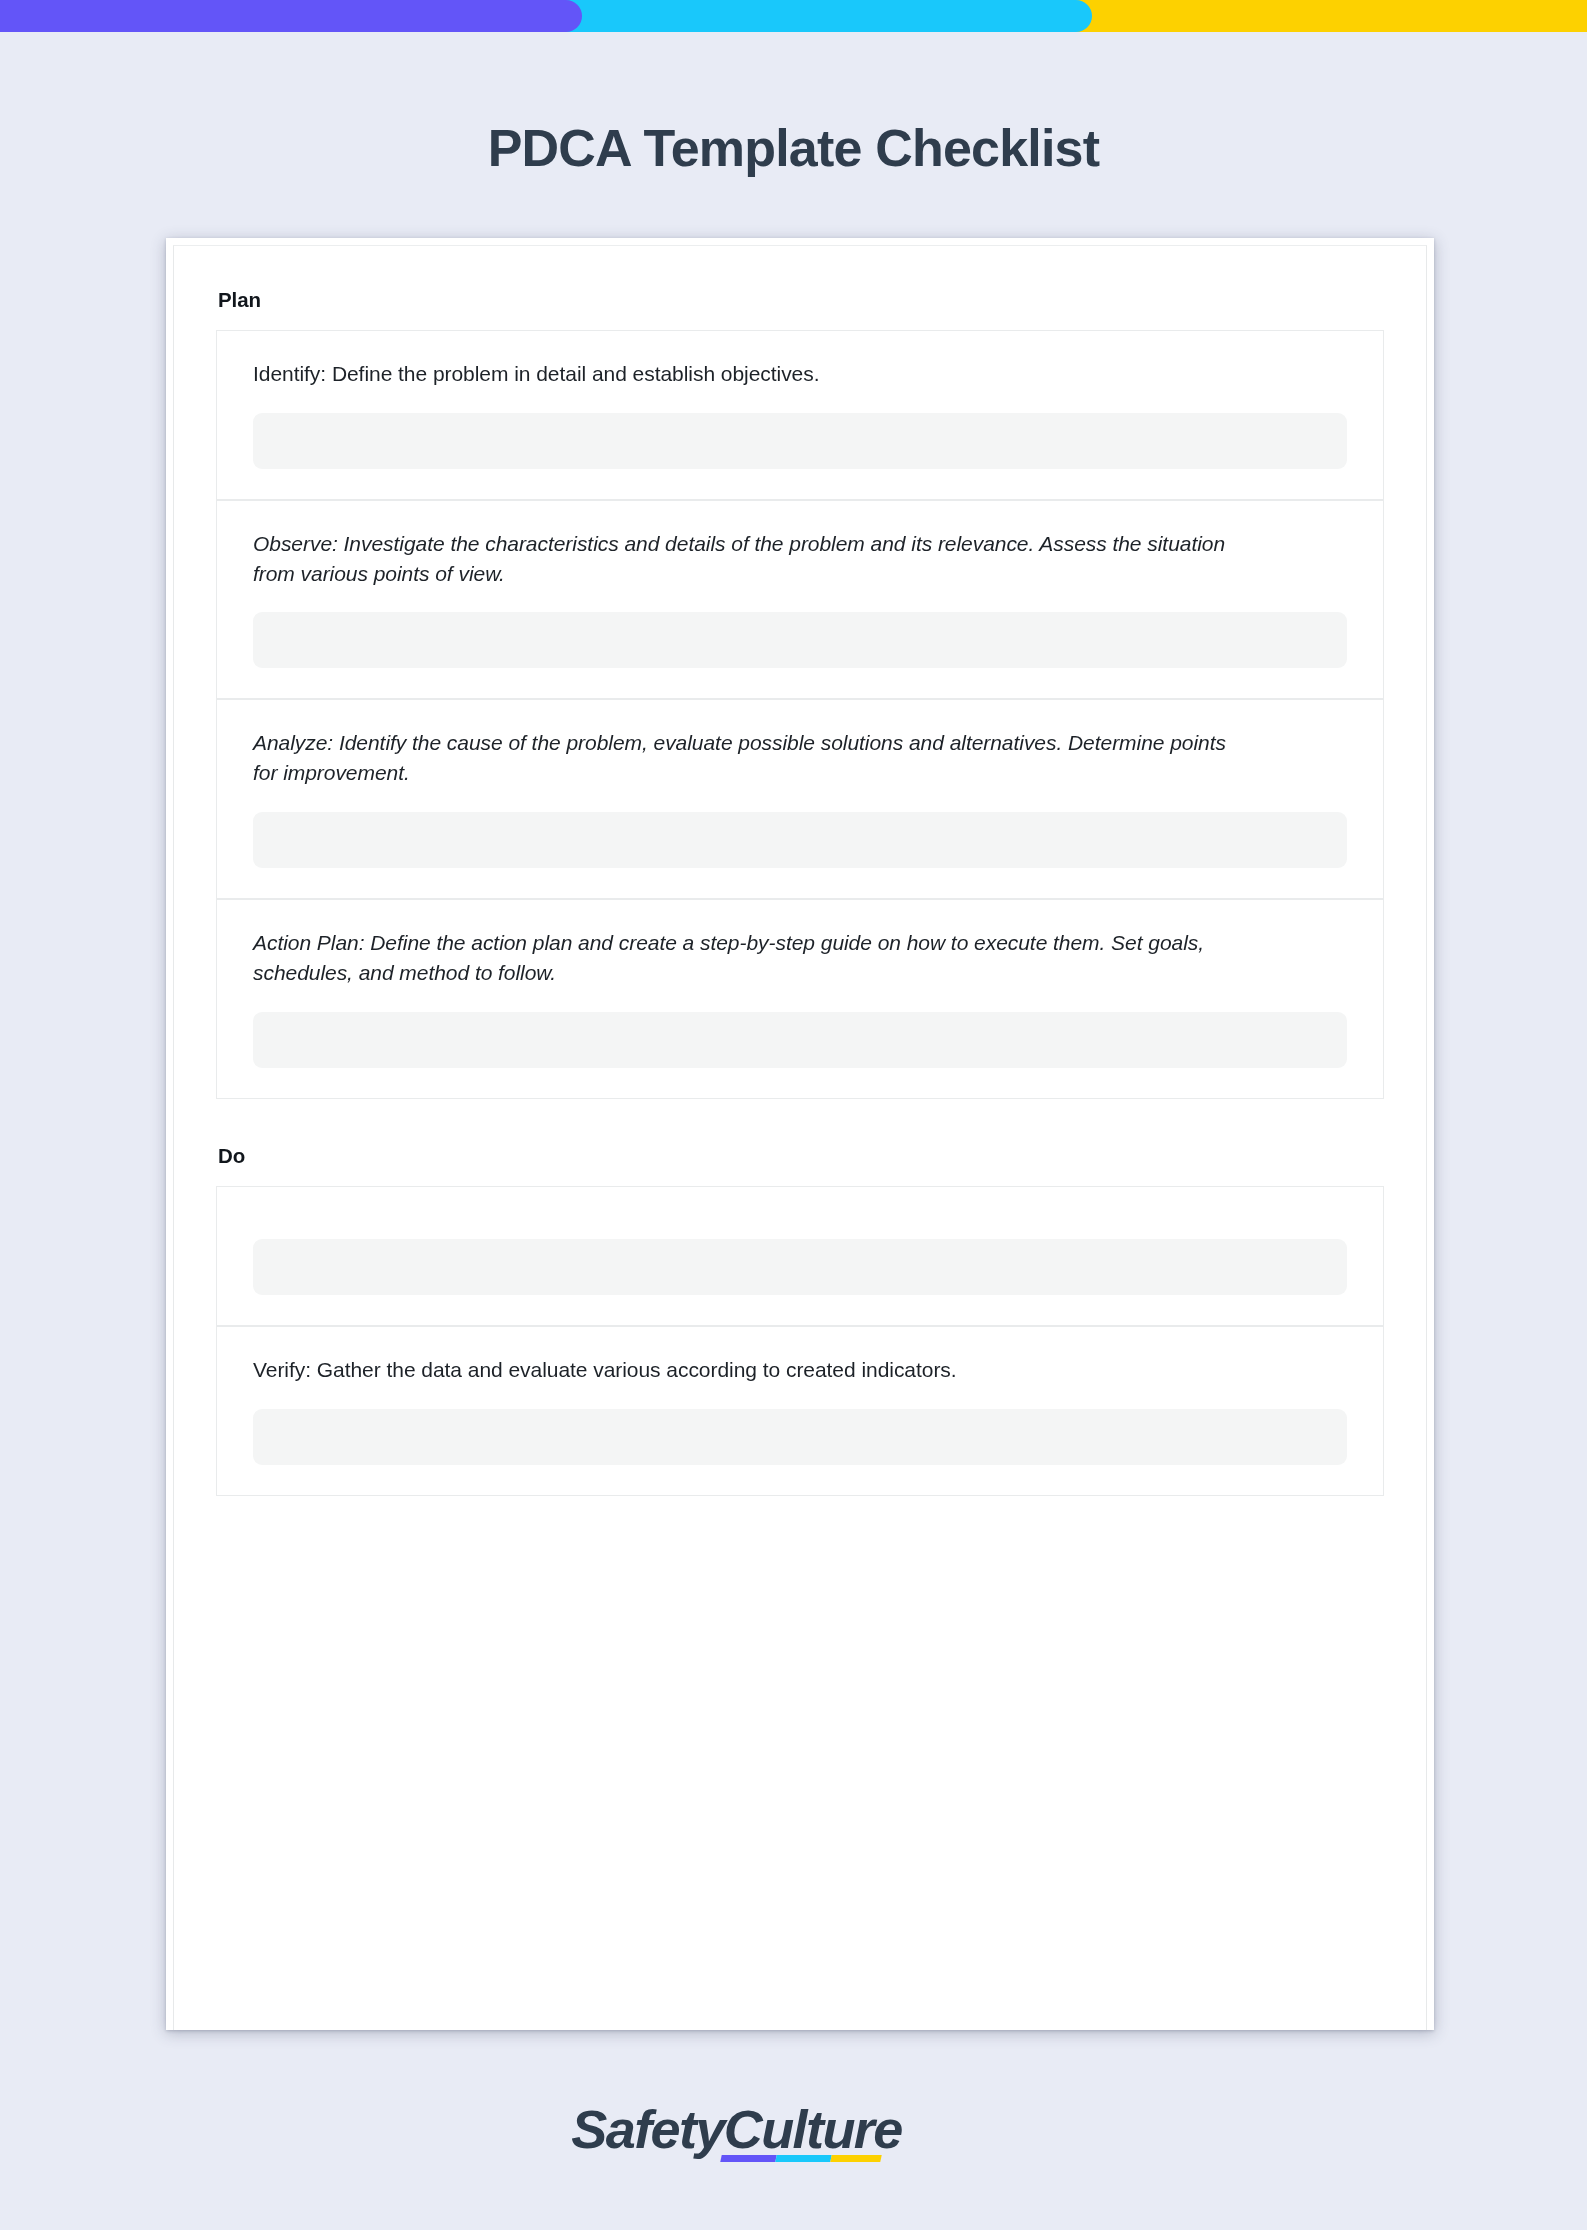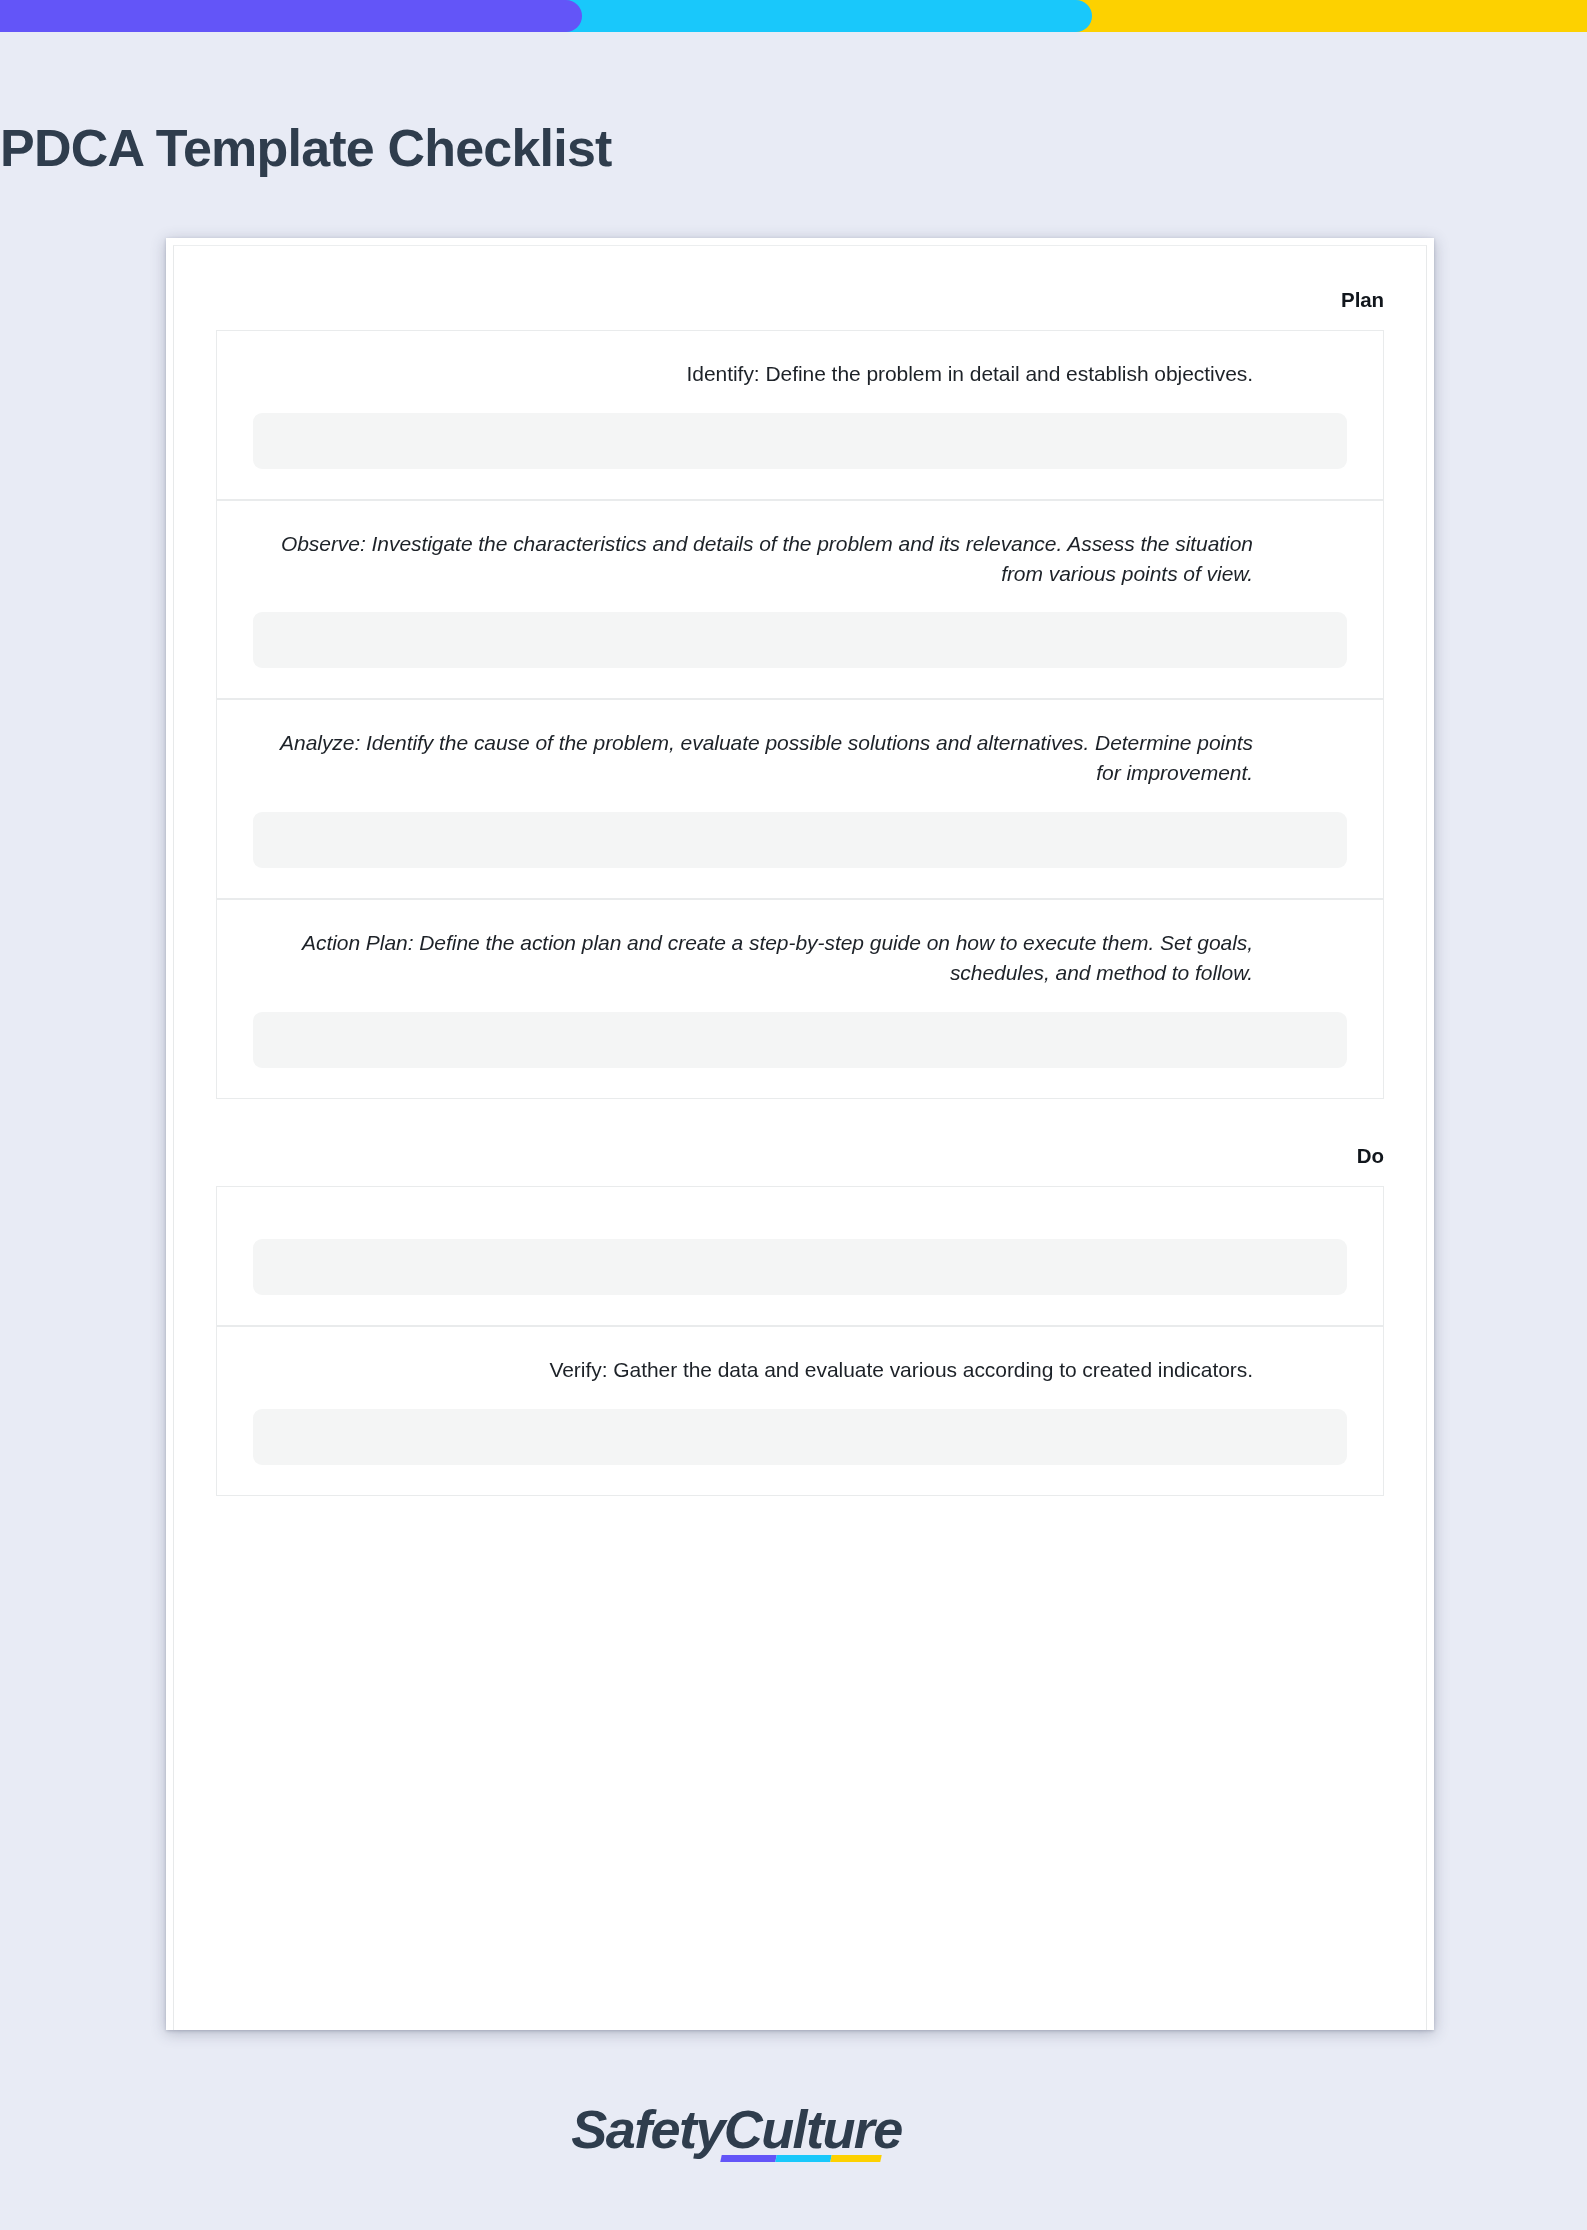--- a/index.html
+++ b/index.html
@@ -45,37 +45,37 @@
     border-radius: 0 0 0 0;
     z-index: 1;
   }
 
   
   .doc-title {
     position: absolute;
     top: 118px;
     left: 0;
     width: 1587px;
+    text-align: center;
     font-size: 52px;
     font-weight: bold;
     letter-spacing: -0.8px;
     color: #2f3d4d;
   }
 
   
   .sheet-wrap {
     position: absolute;
     top: 238px;
     left: 166px;
     width: 1268px;
     height: 1792px;
     background: #ffffff;
     box-shadow: 0 3px 14px rgba(55,63,90,0.30), 0 1px 3px rgba(55,63,90,0.22);
     overflow: hidden;
-    text-align: right;
   }
   .sheet-inner {
     position: absolute;
     top: 7px; left: 7px; right: 7px; bottom: 0;
     background: #ffffff;
     border-left: 1px solid #e7e9ea;
     border-right: 1px solid #e7e9ea;
     border-top: 1px solid #eceeef;
     overflow: hidden;
   }

